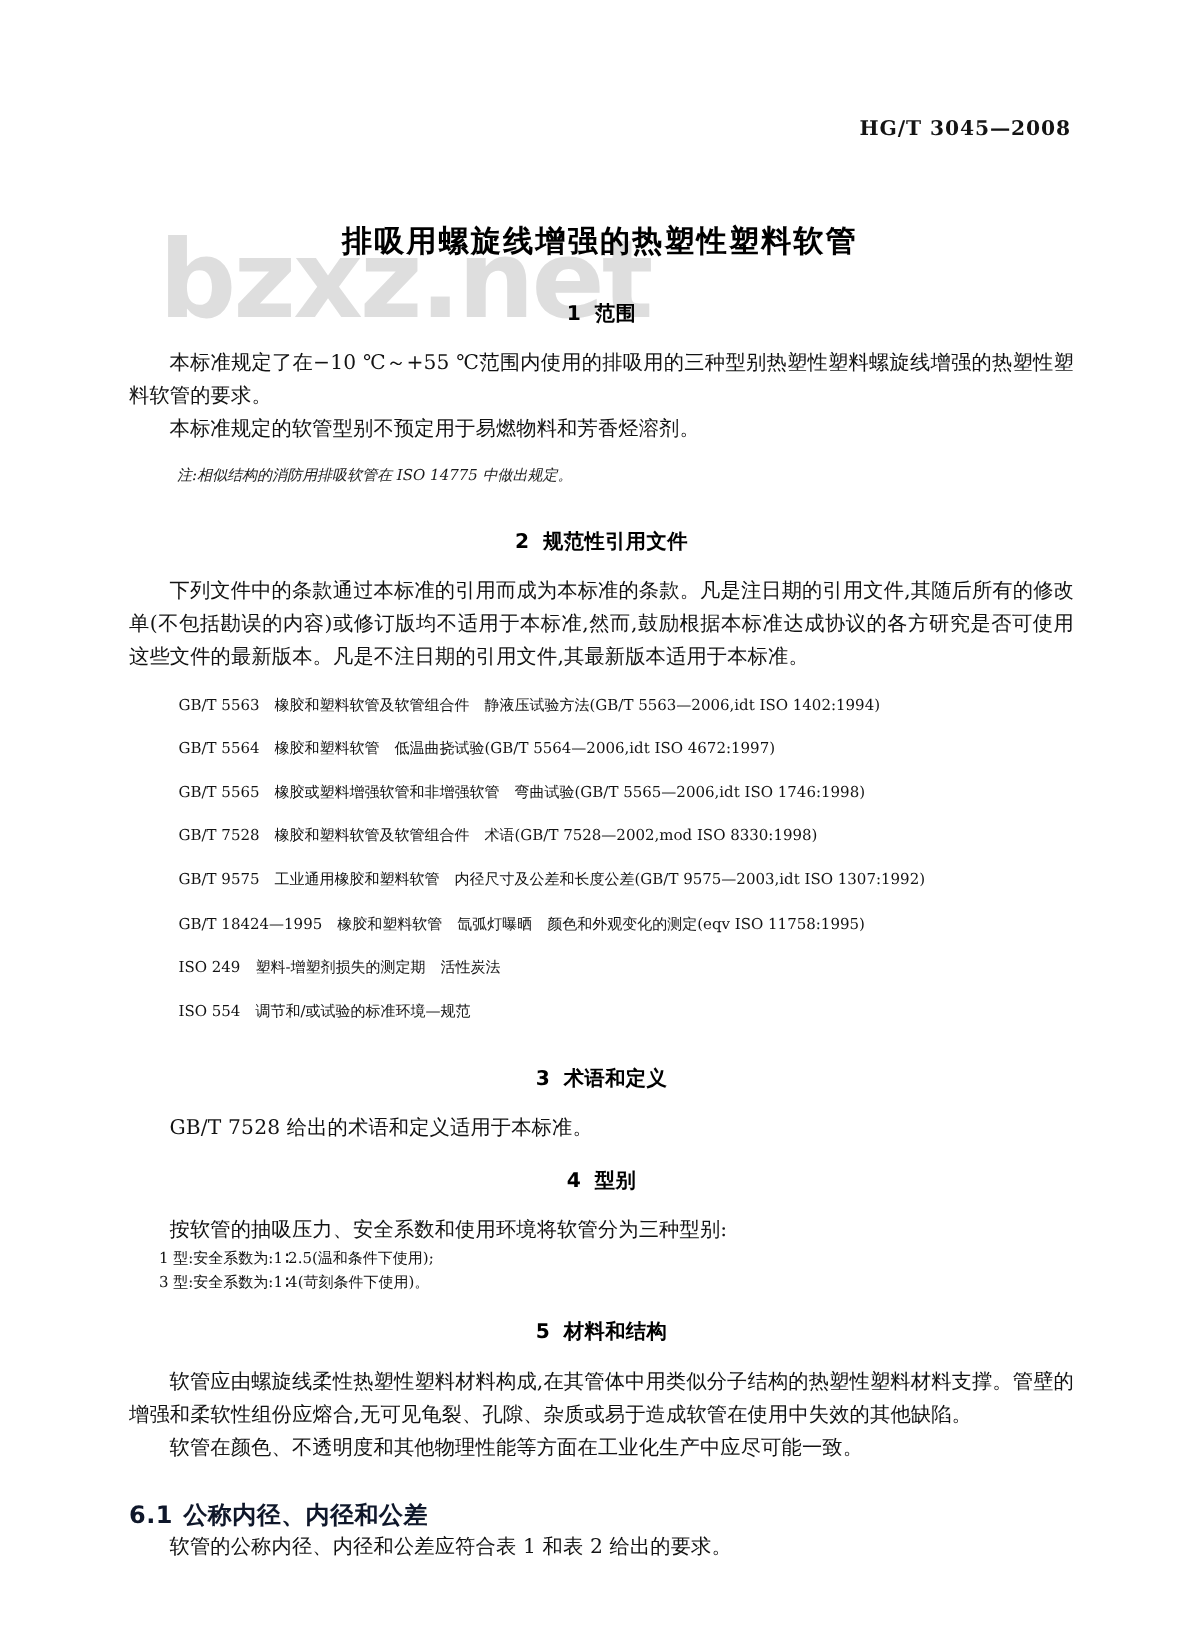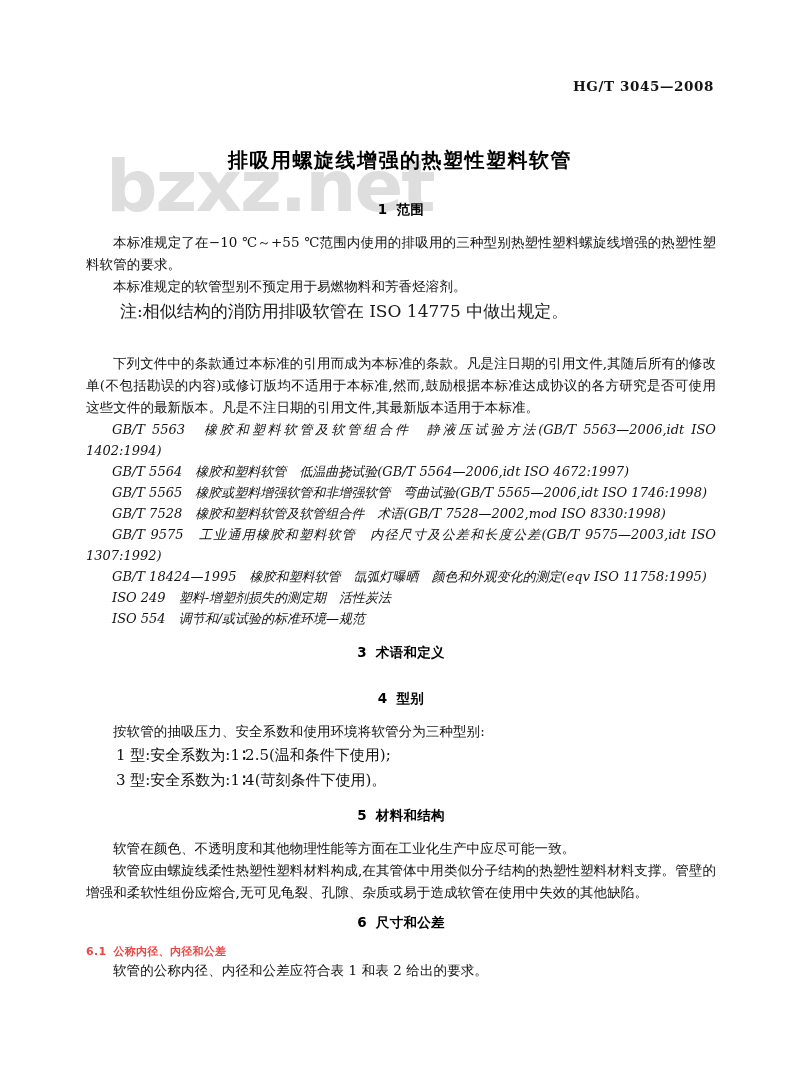--- a/index.html
+++ b/index.html
@@ -92,59 +92,59 @@
     letter-spacing: 0.3px;
     color: #000;
     line-height: 1.35;
     text-align: center;
   }
   h2.sec .num { margin-right: 9px; }
 
   h3.subsec {
     margin: 0;
     font-family: "DejaVu Sans", "Liberation Sans", sans-serif;
-    font-size: 11px;
+    font-size: 16px;
     font-weight: bold;
     letter-spacing: 0.3px;
-    color: #ef4444;
+    color: #0f172a;
     line-height: 1.35;
   }
   h3.subsec .num { margin-right: 7px; }
 
   p.para {
     margin: 0;
     font-size: 13.5px;
     line-height: 1.62;
     text-indent: 2em;
     text-align: justify;
     color: #121212;
     letter-spacing: 0.1px;
   }
 
   p.note {
-    margin: 0;
-    font-size: 17px;
+    margin: 12px;
+    font-size: 10px;
     line-height: 1.6;
     text-indent: 2em;
     color: #1a1a1a;
+    font-style: italic;
   }
 
   p.ref {
-    margin: 0;
-    font-size: 13px;
+    margin: 13px;
+    font-size: 10px;
     line-height: 1.62;
     text-indent: 2em;
     text-align: justify;
     color: #121212;
-    font-style: italic;
   }
 
   p.listitem {
     margin: 0;
-    font-size: 15px;
+    font-size: 10px;
     line-height: 1.62;
     text-indent: 2em;
     color: #121212;
   }
 
   .gap-sm { height: 9px; }
   .gap-md { height: 14px; }
 </style>
 </head>
 <body>
@@ -163,58 +163,59 @@
 
       <h2 class="sec">
         <span class="num">1</span><span>范围</span>
       </h2>
       <div class="gap-md"></div>
       <p class="para">本标准规定了在−10 ℃～+55 ℃范围内使用的排吸用的三种型别热塑性塑料螺旋线增强的热塑性塑料软管的要求。</p>
       <p class="para">本标准规定的软管型别不预定用于易燃物料和芳香烃溶剂。</p>
       <p class="note">注:相似结构的消防用排吸软管在 ISO 14775 中做出规定。</p>
       <div class="gap-md"></div>
 
+      <h2 class="sec">
+        <span class="num">2</span><span>规范性引用文件</span>
+      </h2>
       <div class="gap-md"></div>
       <p class="para">下列文件中的条款通过本标准的引用而成为本标准的条款。凡是注日期的引用文件,其随后所有的修改单(不包括勘误的内容)或修订版均不适用于本标准,然而,鼓励根据本标准达成协议的各方研究是否可使用这些文件的最新版本。凡是不注日期的引用文件,其最新版本适用于本标准。</p>
       <p class="ref">GB/T 5563　橡胶和塑料软管及软管组合件　静液压试验方法(GB/T 5563—2006,idt ISO 1402:1994)</p>
       <p class="ref">GB/T 5564　橡胶和塑料软管　低温曲挠试验(GB/T 5564—2006,idt ISO 4672:1997)</p>
       <p class="ref">GB/T 5565　橡胶或塑料增强软管和非增强软管　弯曲试验(GB/T 5565—2006,idt ISO 1746:1998)</p>
       <p class="ref">GB/T 7528　橡胶和塑料软管及软管组合件　术语(GB/T 7528—2002,mod ISO 8330:1998)</p>
       <p class="ref">GB/T 9575　工业通用橡胶和塑料软管　内径尺寸及公差和长度公差(GB/T 9575—2003,idt ISO 1307:1992)</p>
       <p class="ref">GB/T 18424—1995　橡胶和塑料软管　氙弧灯曝晒　颜色和外观变化的测定(eqv ISO 11758:1995)</p>
       <p class="ref">ISO 249　塑料-增塑剂损失的测定期　活性炭法</p>
       <p class="ref">ISO 554　调节和/或试验的标准环境—规范</p>
       <div class="gap-md"></div>
 
       <h2 class="sec">
         <span class="num">3</span><span>术语和定义</span>
       </h2>
       <div class="gap-md"></div>
+      <p class="para">GB/T 7528 给出的术语和定义适用于本标准。</p>
       <div class="gap-md"></div>
 
       <h2 class="sec">
         <span class="num">4</span><span>型别</span>
       </h2>
       <div class="gap-md"></div>
       <p class="para">按软管的抽吸压力、安全系数和使用环境将软管分为三种型别:</p>
       <p class="listitem">1 型:安全系数为:1∶2.5(温和条件下使用);</p>
       <p class="listitem">3 型:安全系数为:1∶4(苛刻条件下使用)。</p>
       <div class="gap-md"></div>
 
       <h2 class="sec">
         <span class="num">5</span><span>材料和结构</span>
       </h2>
       <div class="gap-md"></div>
+      <p class="para">软管应由螺旋线柔性热塑性塑料材料构成,在其管体中用类似分子结构的热塑性塑料材料支撑。管壁的增强和柔软性组份应熔合,无可见龟裂、孔隙、杂质或易于造成软管在使用中失效的其他缺陷。</p>
       <p class="para">软管在颜色、不透明度和其他物理性能等方面在工业化生产中应尽可能一致。</p>
-      <p class="para">软管应由螺旋线柔性热塑性塑料材料构成,在其管体中用类似分子结构的热塑性塑料材料支撑。管壁的增强和柔软性组份应熔合,无可见龟裂、孔隙、杂质或易于造成软管在使用中失效的其他缺陷。</p>
       <div class="gap-sm"></div>
 
-      <h2 class="sec">
-        <span class="num">6</span><span>尺寸和公差</span>
-      </h2>
       <div class="gap-md"></div>
       <h3 class="subsec">
         <span class="num">6.1</span><span>公称内径、内径和公差</span>
       </h3>
       <p class="para">软管的公称内径、内径和公差应符合表 1 和表 2 给出的要求。</p>
 
     </div>
 
   </div>
 </div>

